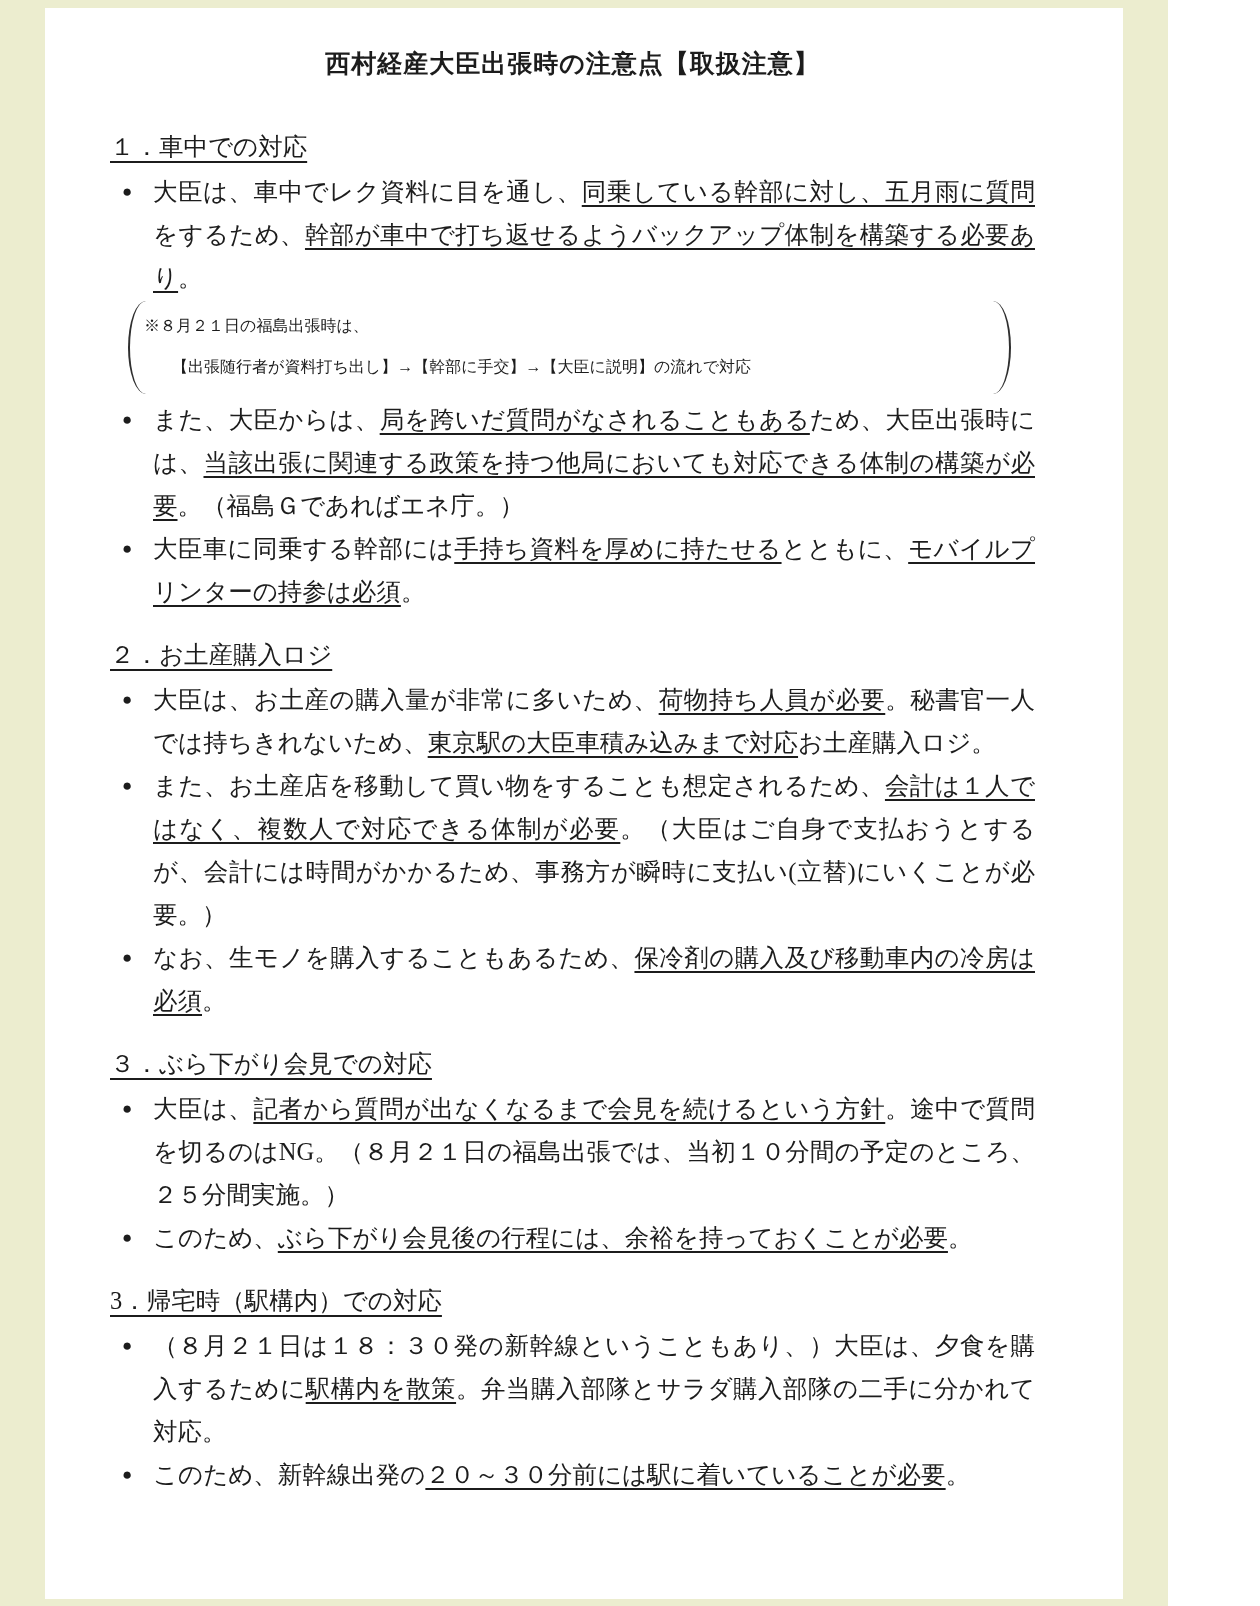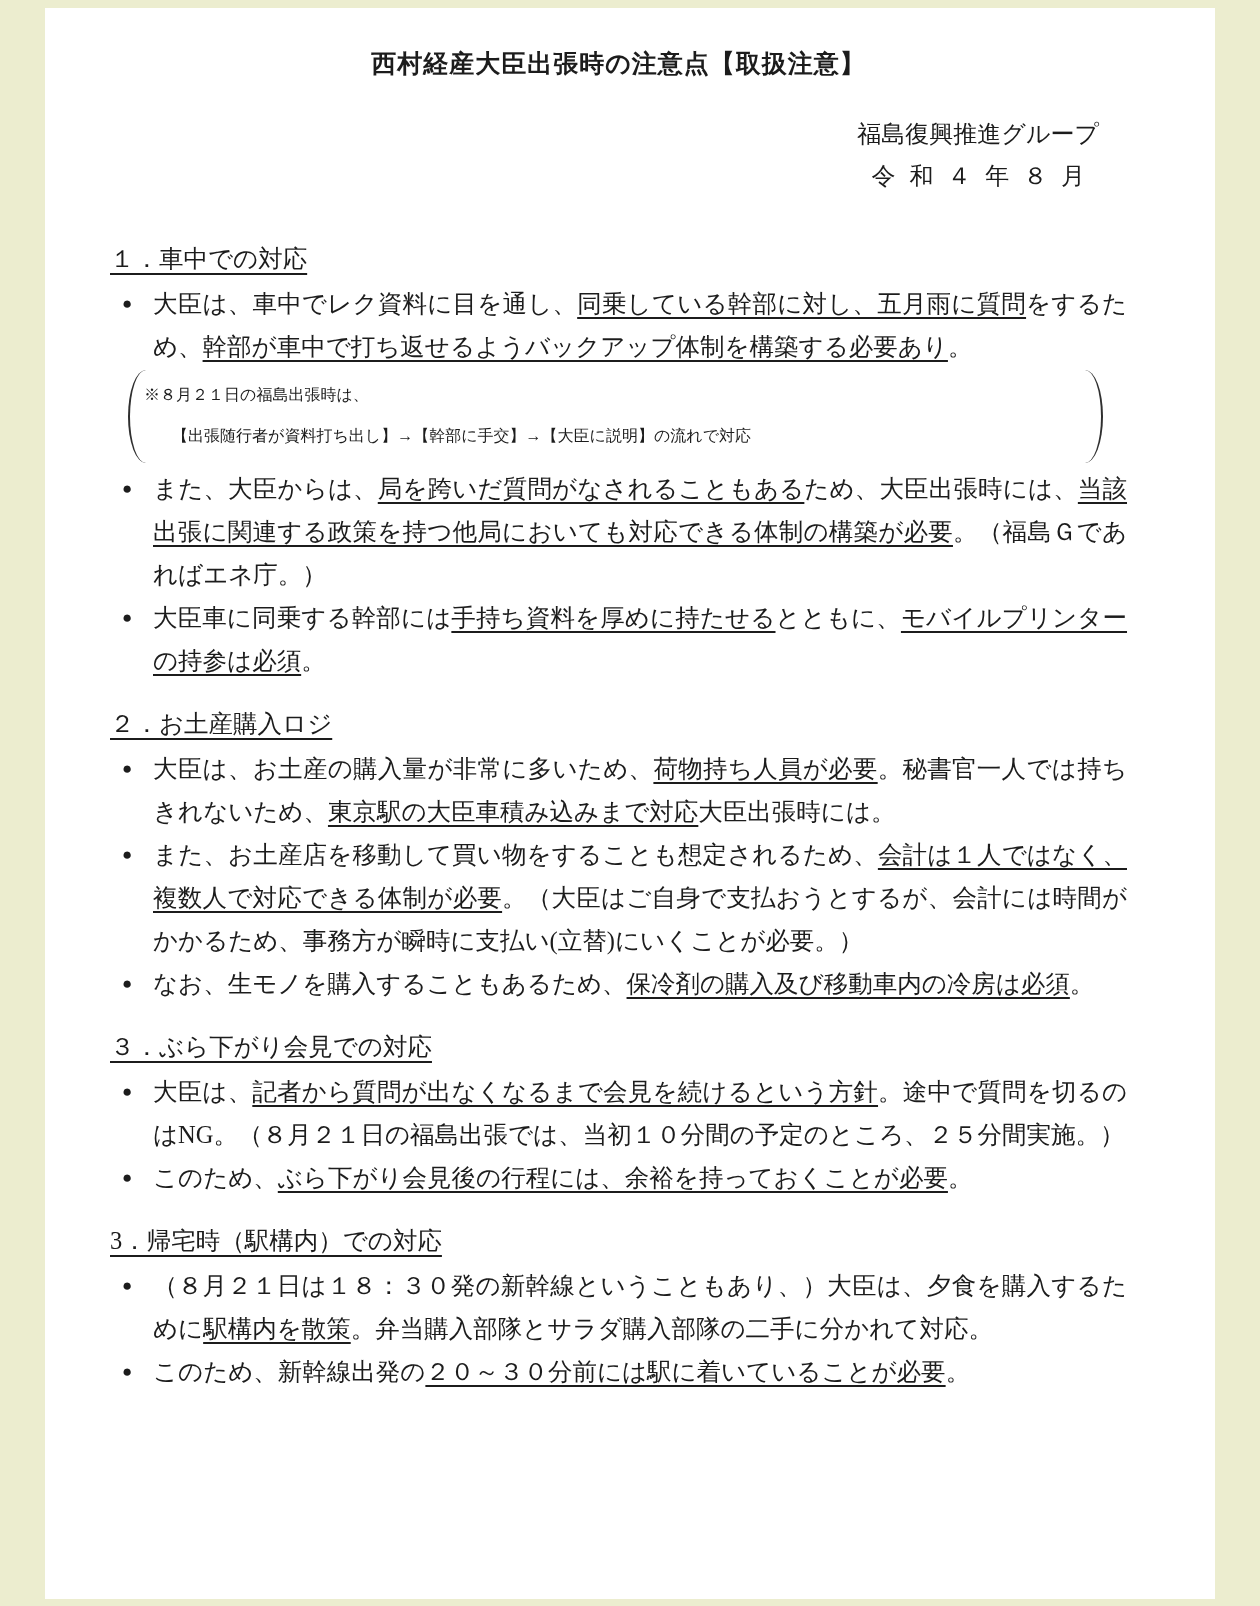--- a/index.html
+++ b/index.html
@@ -1,17 +1,17 @@
 <!DOCTYPE html>
 <html><head>
 <meta charset="utf-8">
 <style>
   html,body{margin:0;padding:0;}
   .canvas{
-    width:1260px;height:1606px;
+    width:1168px;height:1606px;
     background:#ecedcf;
     padding:8px 45px 7px 45px;
     box-sizing:border-box;
   }
   .page{
     width:100%;height:100%;
     background:#ffffff;
     box-sizing:border-box;
     padding:30px 88px 40px 65px;
     font-family:"Liberation Serif","DejaVu Serif",serif;
@@ -80,24 +80,20 @@
   .note-line.indent{padding-left:28px;}
 </style>
 </head>
 <body>
 
 <div class="canvas" style="background: rgb(236, 237, 207);">
   <div class="page" style="background: rgb(255, 255, 255); color: rgb(28, 28, 28);">
 
     <div class="doc-title">西村経産大臣出張時の注意点【取扱注意】</div>
 
-    <div class="header-right">
-      <div class="org">福島復興推進グループ</div>
-      <div class="date">令和４年８月</div>
-    </div>
 
     <div class="sections">
   <div class="section">
     <div class="section-heading">１．車中での対応</div>
     <div class="section-body">
   <div class="bullet">
     <span class="bullet-marker">●</span>
     <span class="bullet-text"><span>大臣は、車中でレク資料に目を通し、</span><span class="u">同乗している幹部に対し、五月雨に質問</span><span>をするため、</span><span class="u">幹部が車中で打ち返せるようバックアップ体制を構築する必要あり</span><span>。</span></span>
   </div>
 
@@ -116,21 +112,21 @@
     <span class="bullet-text"><span>大臣車に同乗する幹部には</span><span class="u">手持ち資料を厚めに持たせる</span><span>とともに、</span><span class="u">モバイルプリンターの持参は必須</span><span>。</span></span>
   </div>
 </div>
   </div>
 
   <div class="section">
     <div class="section-heading">２．お土産購入ロジ</div>
     <div class="section-body">
   <div class="bullet">
     <span class="bullet-marker">●</span>
-    <span class="bullet-text"><span>大臣は、お土産の購入量が非常に多いため、</span><span class="u">荷物持ち人員が必要</span><span>。秘書官一人では持ちきれないため、</span><span class="u">東京駅の大臣車積み込みまで対応</span><span>大臣出張時には。</span></span>
+    <span class="bullet-text"><span>大臣は、お土産の購入量が非常に多いため、</span><span class="u">荷物持ち人員が必要</span><span>。秘書官一人では持ちきれないため、</span><span class="u">東京駅の大臣車積み込みまで対応</span><span>お土産購入ロジ。</span></span>
   </div>
 
   <div class="bullet">
     <span class="bullet-marker">●</span>
     <span class="bullet-text"><span>また、お土産店を移動して買い物をすることも想定されるため、</span><span class="u">会計は１人ではなく、複数人で対応できる体制が必要</span><span>。（大臣はご自身で支払おうとするが、会計には時間がかかるため、事務方が瞬時に支払い(立替)にいくことが必要。）</span></span>
   </div>
 
   <div class="bullet">
     <span class="bullet-marker">●</span>
     <span class="bullet-text"><span>なお、生モノを購入することもあるため、</span><span class="u">保冷剤の購入及び移動車内の冷房は必須</span><span>。</span></span>

